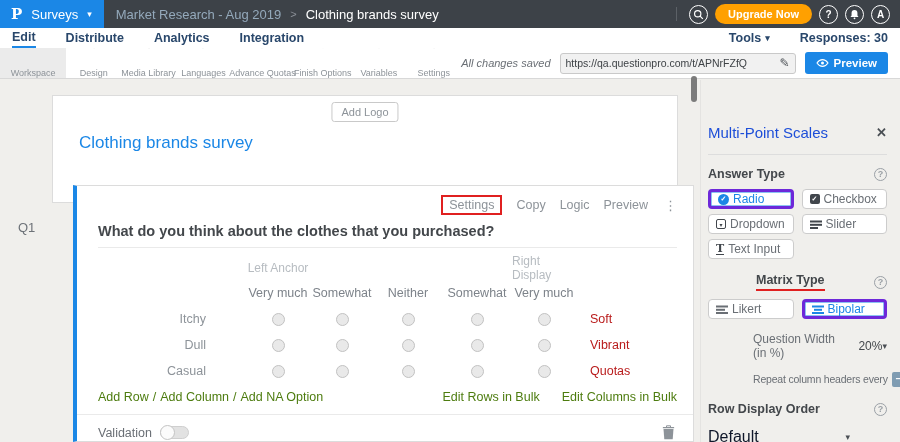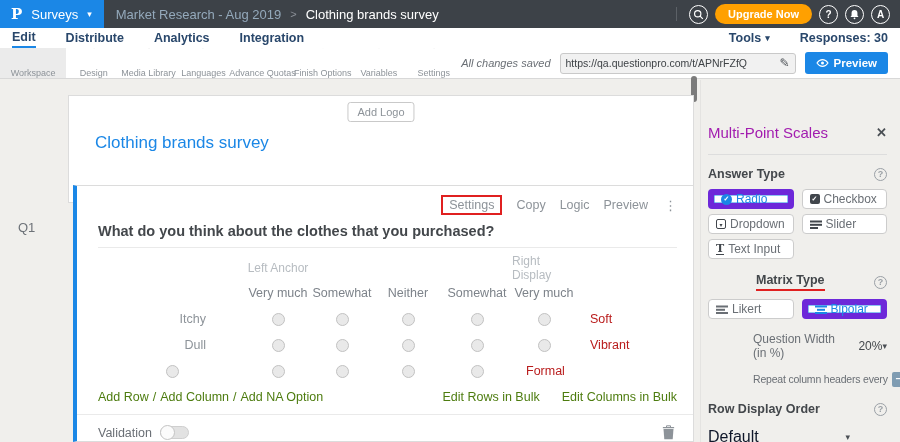--- a/index.html
+++ b/index.html
@@ -42,21 +42,21 @@
   .url-input { flex:1; border:none; background:transparent; font-family:inherit; font-size:10.5px; color:#3f4347; outline:none; min-width:0; }
   .pencil-icon { font-size:12px; color:#4a4f54; cursor:pointer; }
   .preview-btn { display:flex; align-items:center; gap:5px; background:#1b87e6; border:none; color:#fff; font-family:inherit; font-size:11.5px; font-weight:bold; height:22px; padding:0 11px; border-radius:3px; cursor:pointer; }
 
   
   .content { position:absolute; top:80px; left:0; right:0; bottom:0; background:#f0efec; }
   .q-number { position:absolute; left:18px; top:140px; font-size:13px; color:#6d7278; }
   .scroll-thumb { position:absolute; left:691px; top:-4px; width:6px; height:26px; background:#7b7b7b; border-radius:3px; cursor:pointer; }
 
   
-  .header-card { position:absolute; left:68px; top:15px; width:626px; height:108px; background:#fff; border:1px solid #dcdcdc; }
+  .header-card { position:absolute; left:52px; top:15px; width:626px; height:108px; background:#fff; border:1px solid #dcdcdc; }
   .add-logo-btn { position:absolute; top:6px; left:50%; transform:translateX(-50%); background:#fff; border:1px solid #c9c9c9; border-radius:3px; font-family:inherit; font-size:11px; color:#8d9399; padding:3px 9px; cursor:pointer; }
   .survey-title { position:absolute; left:26px; top:37px; font-size:17px; color:#1b87e6; cursor:text; }
   .header-foot { position:absolute; left:0; right:0; bottom:0; height:26px; border-top:1px solid #e6e6e6; }
   .add-question-btn { position:absolute; left:50%; top:4px; transform:translateX(-50%); background:#1b87e6; border:none; color:#fff; font-family:inherit; font-size:11px; font-weight:bold; padding:4px 11px; border-radius:3px; cursor:pointer; }
   .add-intro-btn { position:absolute; right:8px; top:4px; background:#fff; border:1px solid #c9c9c9; border-radius:3px; font-family:inherit; font-size:11px; color:#9aa0a6; padding:3px 9px; cursor:pointer; }
 
   
   .question-card { position:absolute; left:73px; top:105px; width:621px; height:257px; background:#fff; border:1px solid #dcdcdc; border-left:4px solid #1b87e6; }
   .q-actions { position:absolute; top:9px; right:16px; display:flex; align-items:center; gap:14px; font-size:12.5px; color:#8d9399; }
   .q-action { cursor:pointer; }
@@ -81,30 +81,30 @@
   .q-foot-divider { position:absolute; left:0; right:0; top:228px; border-top:1px solid #eaeaea; }
   .q-foot { position:absolute; left:21px; right:18px; top:239px; display:flex; align-items:center; }
   .validation-label { font-size:12.5px; color:#6a6f75; }
   .toggle { margin-left:8px; width:29px; height:13px; background:#e2e2e2; border:1px solid #cfcfcf; border-radius:7px; position:relative; cursor:pointer; }
   .toggle-knob { position:absolute; left:-1px; top:-2px; width:15px; height:15px; border-radius:50%; background:#fbfbfb; border:1px solid #c4c4c4; }
   .trash-btn { margin-left:auto; cursor:pointer; display:flex; }
 
   
   .sidebar { position:absolute; left:700px; top:0; bottom:0; width:200px; border-left:1px solid #e4e3e1; padding:0 13px 0 7px; }
   .sb-title-row { margin-top:44px; display:flex; align-items:center; }
-  .sb-title { font-size:15px; color:#a21caf; }
+  .sb-title { font-size:15px; color:#1d4ed8; }
   .sb-close { margin-left:auto; font-size:13px; font-weight:bold; color:#4a4f54; cursor:pointer; }
   .sb-divider { border-top:1px solid #dddddd; margin-top:13px; }
   .sb-label-row { display:flex; align-items:center; }
   .sb-label { font-size:12.5px; font-weight:bold; color:#43474b; }
   .sb-label.red-underline { border-bottom:2px solid #e02020; padding-bottom:2px; }
   .help-circle { margin-left:auto; width:13px; height:13px; border:1px solid #9aa0a6; border-radius:50%; color:#9aa0a6; font-size:9px; font-weight:bold; display:flex; align-items:center; justify-content:center; cursor:pointer; }
   .sb-btn-grid { display:grid; grid-template-columns:1fr 1fr; column-gap:8px; row-gap:5px; margin-top:8px; }
   .sb-btn { display:flex; align-items:center; gap:4px; height:20px; background:#fff; border:1px solid #cccccc; border-radius:4px; padding:0 7px; font-family:inherit; font-size:12px; color:#6a6f75; cursor:pointer; white-space:nowrap; }
-  .sb-btn.selected { border:6px solid #6d28d9; color:#1b87e6; box-shadow:0 0 0 .5px #1b87e6 inset; }
+  .sb-btn.selected { border:3px solid #6d28d9; color:#1b87e6; box-shadow:0 0 0 .5px #1b87e6 inset; }
   .radio-glyph { width:11px; height:11px; border-radius:50%; background:#1b87e6; color:#fff; font-size:7px; font-weight:bold; display:flex; align-items:center; justify-content:center; }
   .checkbox-glyph { width:10px; height:10px; border-radius:2px; background:#41464c; color:#fff; font-size:7px; font-weight:bold; display:flex; align-items:center; justify-content:center; }
   .dropdown-glyph { width:10px; height:10px; border:1.5px solid #41464c; border-radius:2px; color:#41464c; font-size:6px; display:flex; align-items:center; justify-content:center; }
   .text-glyph { font-family:"DejaVu Serif", serif; font-weight:bold; font-size:11px; line-height:1; color:#41464c; border-bottom:1px solid #41464c; }
   .sb-row { display:flex; align-items:center;margin-left:45px; }
   .width-row { margin-top:13px; }
   .width-label { font-size:12px; color:#6a6f75; }
   .width-value { font-size:12px; color:#43474b; margin-left:16px; }
   .width-caret { margin-left:auto; color:#4a4f54; font-size:9px; cursor:pointer; }
   .repeat-row { margin-top:11px; }
@@ -312,36 +312,37 @@
             <span class="m-radio"></span>
           </span>
         <span class="m-cell m-radio-cell">
             <span class="m-radio"></span>
           </span>
         <span class="m-cell m-radio-cell">
             <span class="m-radio"></span>
           </span>
         <span class="m-cell m-rightlabel">Vibrant</span>
 
-        <span class="m-cell m-radio-cell">
-            <span class="m-radio"></span>
-          </span>
-        <span class="m-cell m-radio-cell">
-            <span class="m-radio"></span>
-          </span>
-        <span class="m-cell m-radio-cell">
-            <span class="m-radio"></span>
-          </span>
-        <span class="m-cell m-radio-cell">
-            <span class="m-radio"></span>
-          </span>
-        <span class="m-cell m-radio-cell">
-            <span class="m-radio"></span>
-          </span>
-        <span class="m-cell m-rightlabel">Formal</span>
+        <span class="m-cell m-rowlabel">Casual</span>
+        <span class="m-cell m-radio-cell">
+            <span class="m-radio"></span>
+          </span>
+        <span class="m-cell m-radio-cell">
+            <span class="m-radio"></span>
+          </span>
+        <span class="m-cell m-radio-cell">
+            <span class="m-radio"></span>
+          </span>
+        <span class="m-cell m-radio-cell">
+            <span class="m-radio"></span>
+          </span>
+        <span class="m-cell m-radio-cell">
+            <span class="m-radio"></span>
+          </span>
+        <span class="m-cell m-rightlabel">Quotas</span>
       </div>
 
       <div class="q-links">
         <span class="q-link">Add Row</span>
         <span class="link-sep">/</span>
         <span class="q-link">Add Column</span>
         <span class="link-sep">/</span>
         <span class="q-link">Add NA Option</span>
         <span class="q-links-right">
           <span class="q-link">Edit Rows in Bulk</span>

